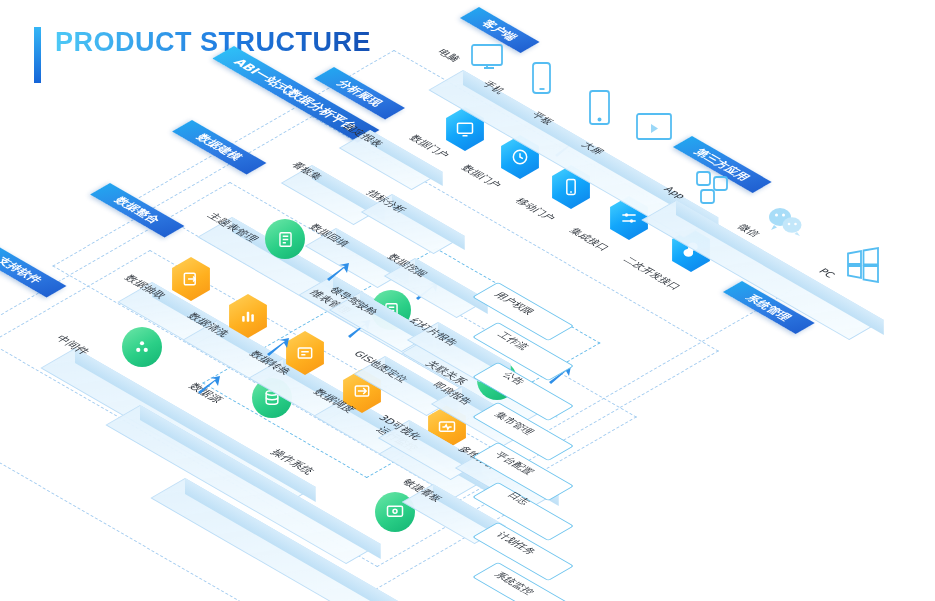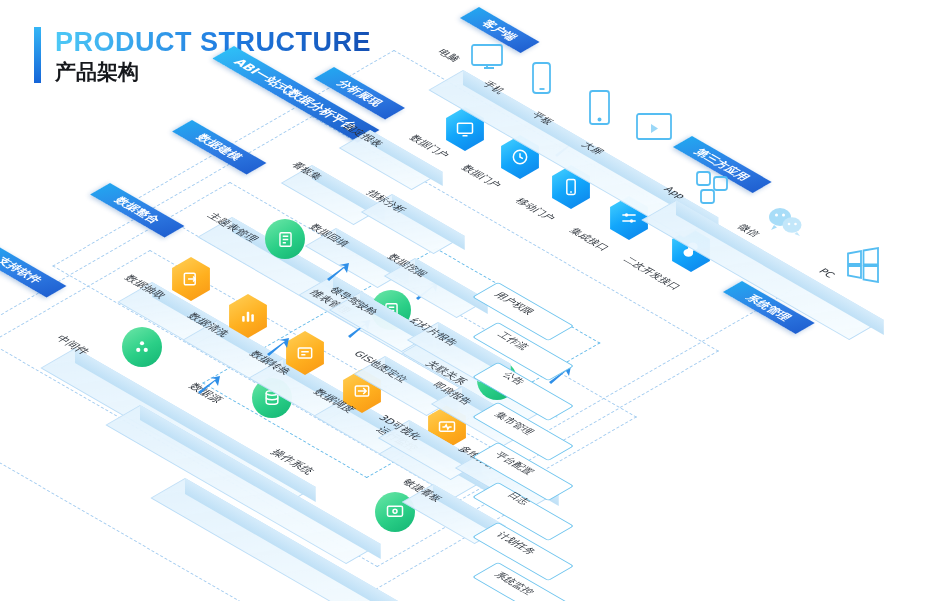--- a/index.html
+++ b/index.html
@@ -111,21 +111,20 @@
 </style>
 </head>
 <body>
 
 <div id="stage">
 
   <div id="title-block">
     <div id="title-bar"></div>
     <div>
       <div id="title-en">PRODUCT STRUCTURE</div>
-      <div id="title-cn">产品架构</div>
     </div>
   </div>
 
   <div class="dashframe" style="left:150px; top:250px; width:470px; height:300px;"></div>
   <div class="dashframe" style="left:230px; top:182px; width:470px; height:300px;"></div>
   <div class="dashframe" style="left:312px; top:116px; width:470px; height:300px;"></div>
   <div class="dashframe" style="left:394px; top:50px; width:470px; height:300px;"></div>
   <div class="dashframe blue" style="left:436px; top:248px; width:190px; height:270px;"></div>
 
   <div class="slab" style="left:185px; top:478px;">

